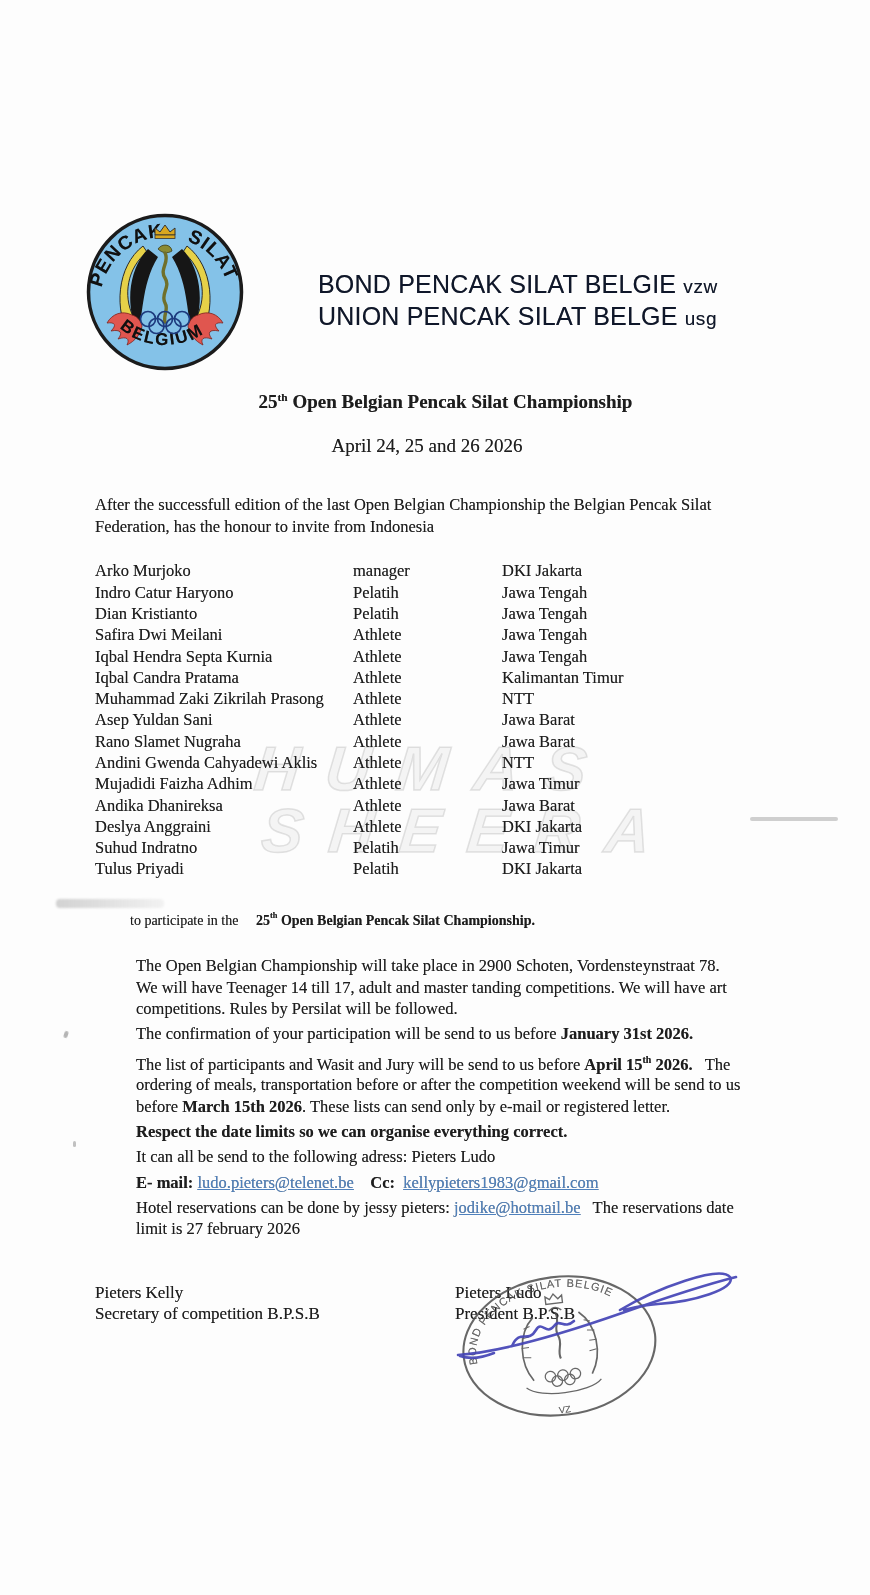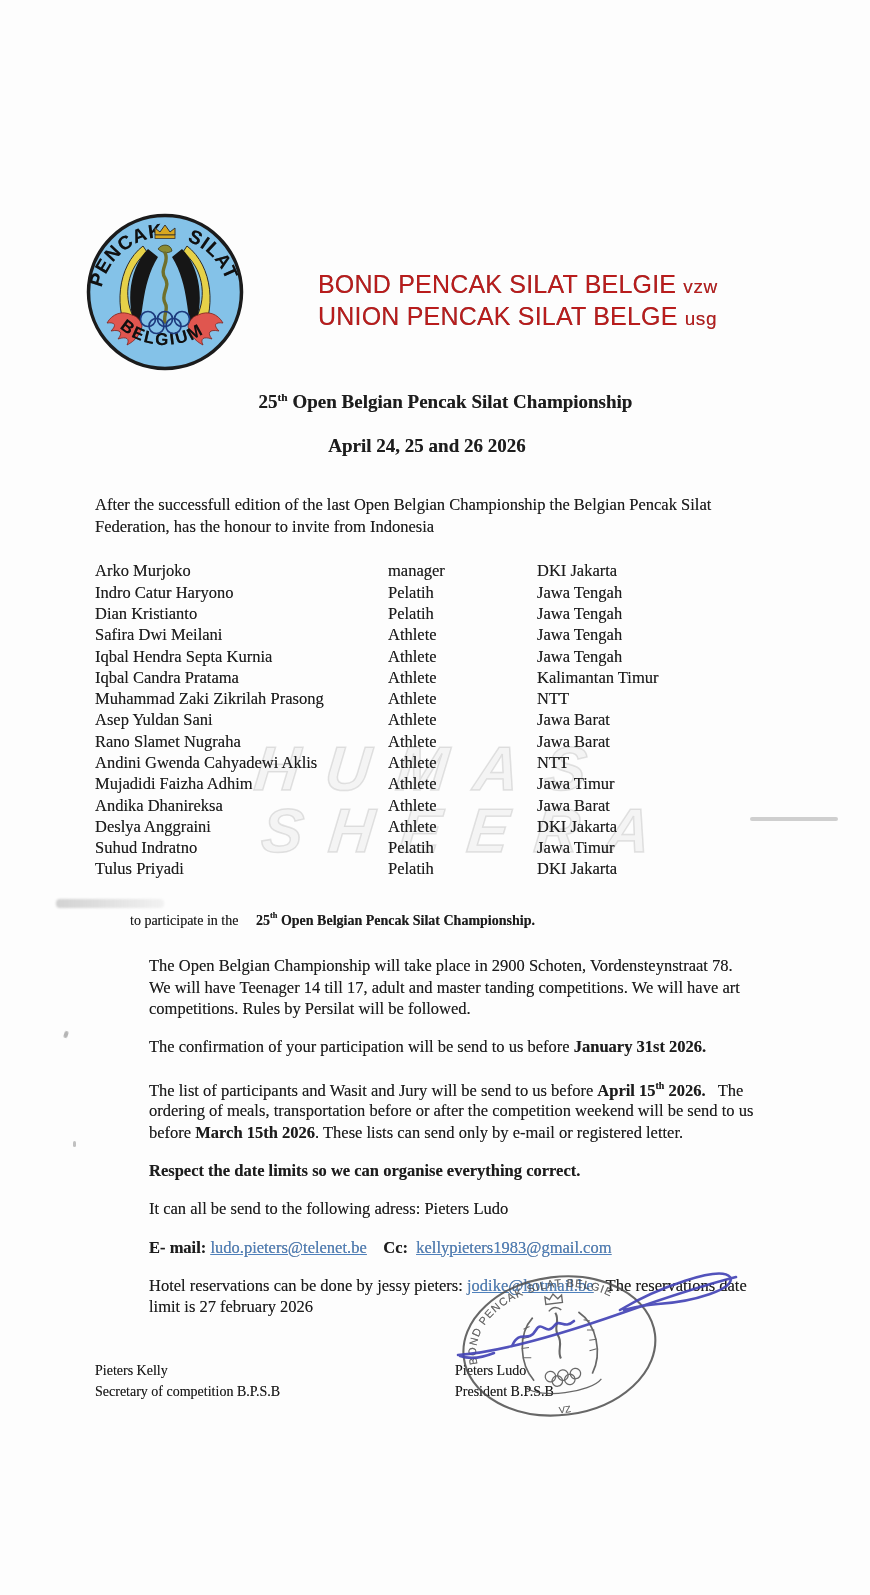--- a/index.html
+++ b/index.html
@@ -7,42 +7,42 @@
     position:relative;width:870px;height:1595px;overflow:hidden;
     background:#fdfdfd;color:#1d1d1d;
     font-family:"Liberation Serif",serif;
     text-shadow:0 0 .5px rgba(30,30,30,.55);
   }
   .content{position:relative;z-index:1;}
   
   .letterhead{display:flex;margin:212px 0 0 85px;}
   .logo{width:160px;height:160px;flex:0 0 160px;}
   .org{margin:58px 0 0 73px;font-family:"Liberation Sans",sans-serif;
-       font-size:25px;line-height:28.5px;color:#b91c1c;letter-spacing:.2px;white-space:nowrap;}
+       font-size:25px;line-height:28.5px;color:#0f172a;letter-spacing:.2px;white-space:nowrap;}
   .org .tag{font-size:19px;letter-spacing:.6px;}
   
   .titleblock{margin-top:19px;width:854px;text-align:center;}
   .doc-title{font-size:19px;font-weight:bold;}
-  .doc-date{font-size:19px;font-weight:bold;margin-top:22px;}
+  .doc-date{font-size:19px;font-weight:normal;margin-top:22px;}
   sup{font-size:.6em;}
   
   .intro{margin:37px 0 0 95px;width:720px;font-size:16.5px;line-height:21.5px;white-space:pre-wrap;}
   .ptable{margin:23px 0 0 95px;font-size:16.5px;line-height:21.3px;}
   .prow{display:flex;align-items:flex-end;}
   .c-name{width:258px;}
-  .c-role{width:149px;margin-left:35px;}
+  .c-role{width:149px;}
   .c-region{flex:1;}
   .participate{margin:26px 0 0 93px;font-size:14px;line-height:22px;white-space:pre-wrap;}
   .bodyblock{margin:24px 0 0 95px;width:706px;font-size:16.5px;line-height:21.3px;}
-  .bodyblock p{margin:17px;}
+  .bodyblock p{margin:4px;}
   .rich{white-space:pre-wrap;padding-left:37px;}
   .b{font-weight:bold;}
   .lnk{color:#4f81bd;cursor:pointer;}
   
-  .sigrow{display:flex;margin:42px 0 0 95px;font-size:14px;line-height:21.5px;}
+  .sigrow{display:flex;margin:42px 0 0 95px;font-size:17px;line-height:21.5px;}
   .sigcol{width:360px;}
   .stamp{position:absolute;left:442px;top:1258px;width:235px;height:178px;z-index:2;}
   .ink{position:absolute;left:452px;top:1258px;width:300px;height:110px;z-index:3;}
   
   .watermark{position:absolute;z-index:0;font-family:"Liberation Sans",sans-serif;
     font-style:italic;font-weight:bold;font-size:62px;letter-spacing:26px;
     color:rgba(0,0,0,.035);-webkit-text-stroke:1.5px rgba(130,130,130,.22);
     transform:skewX(-6deg);text-shadow:none;white-space:nowrap;}
   .wm1{left:255px;top:733px;}
   .wm2{left:262px;top:795px;}

